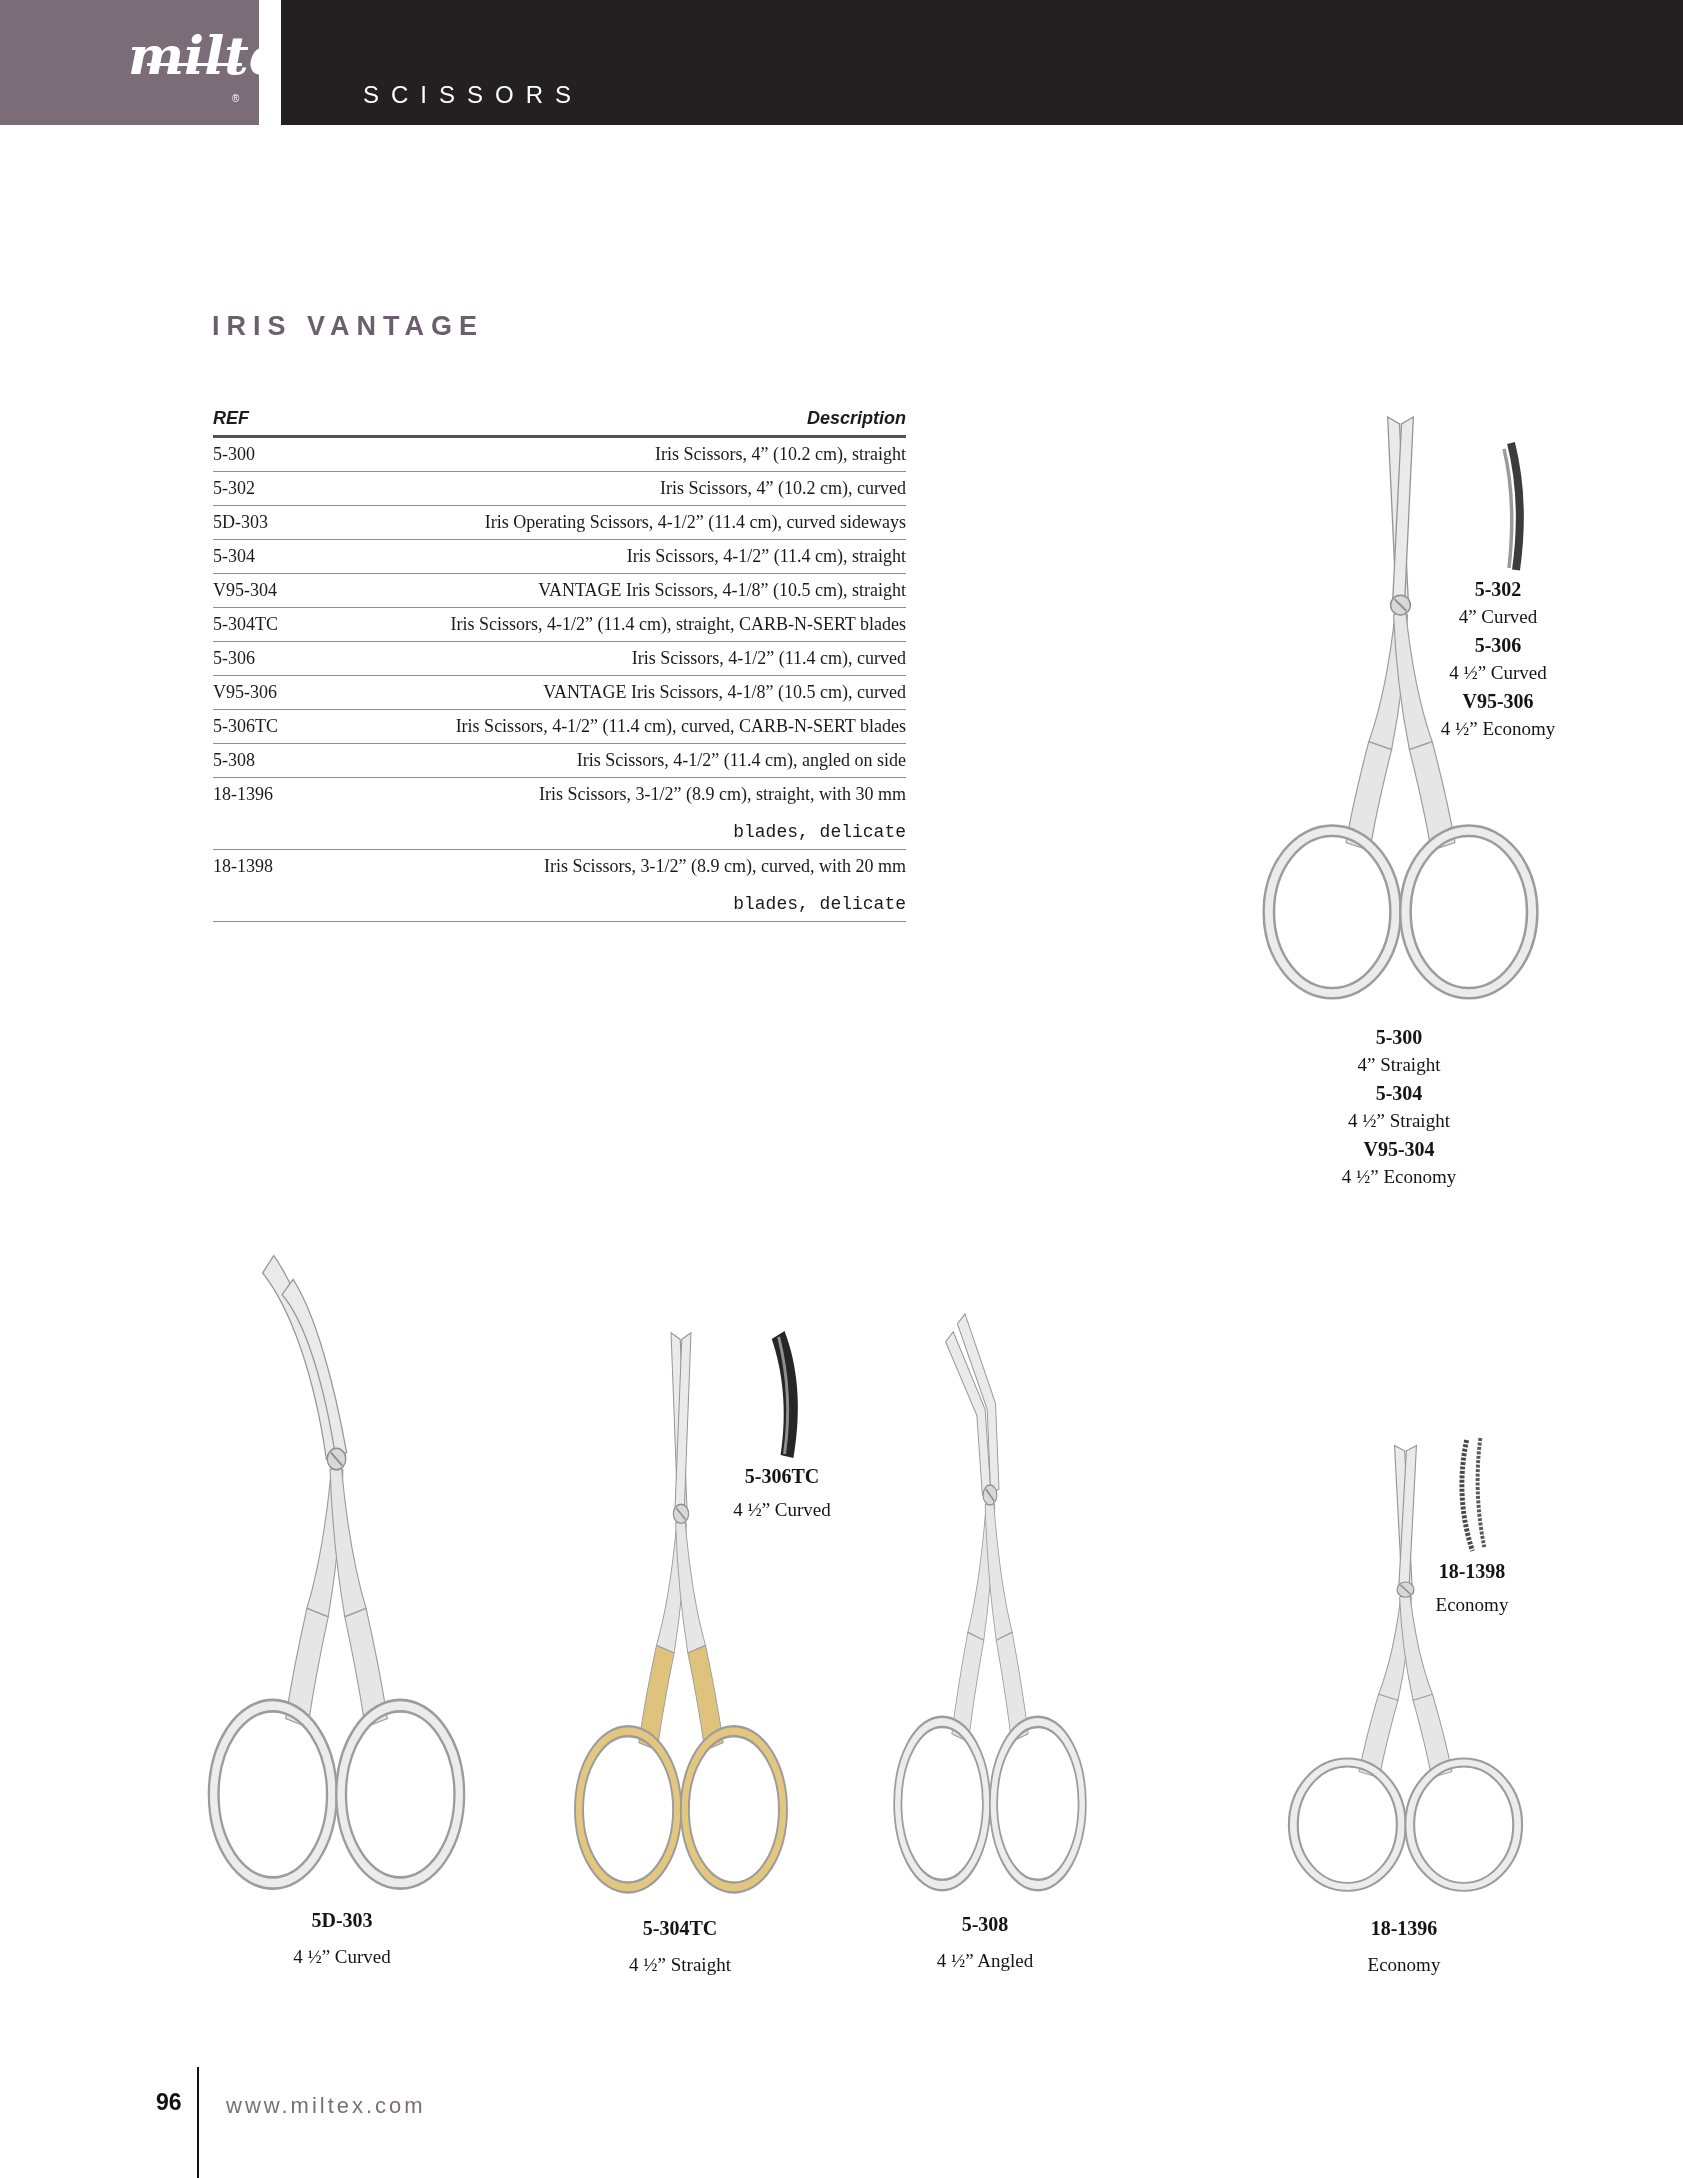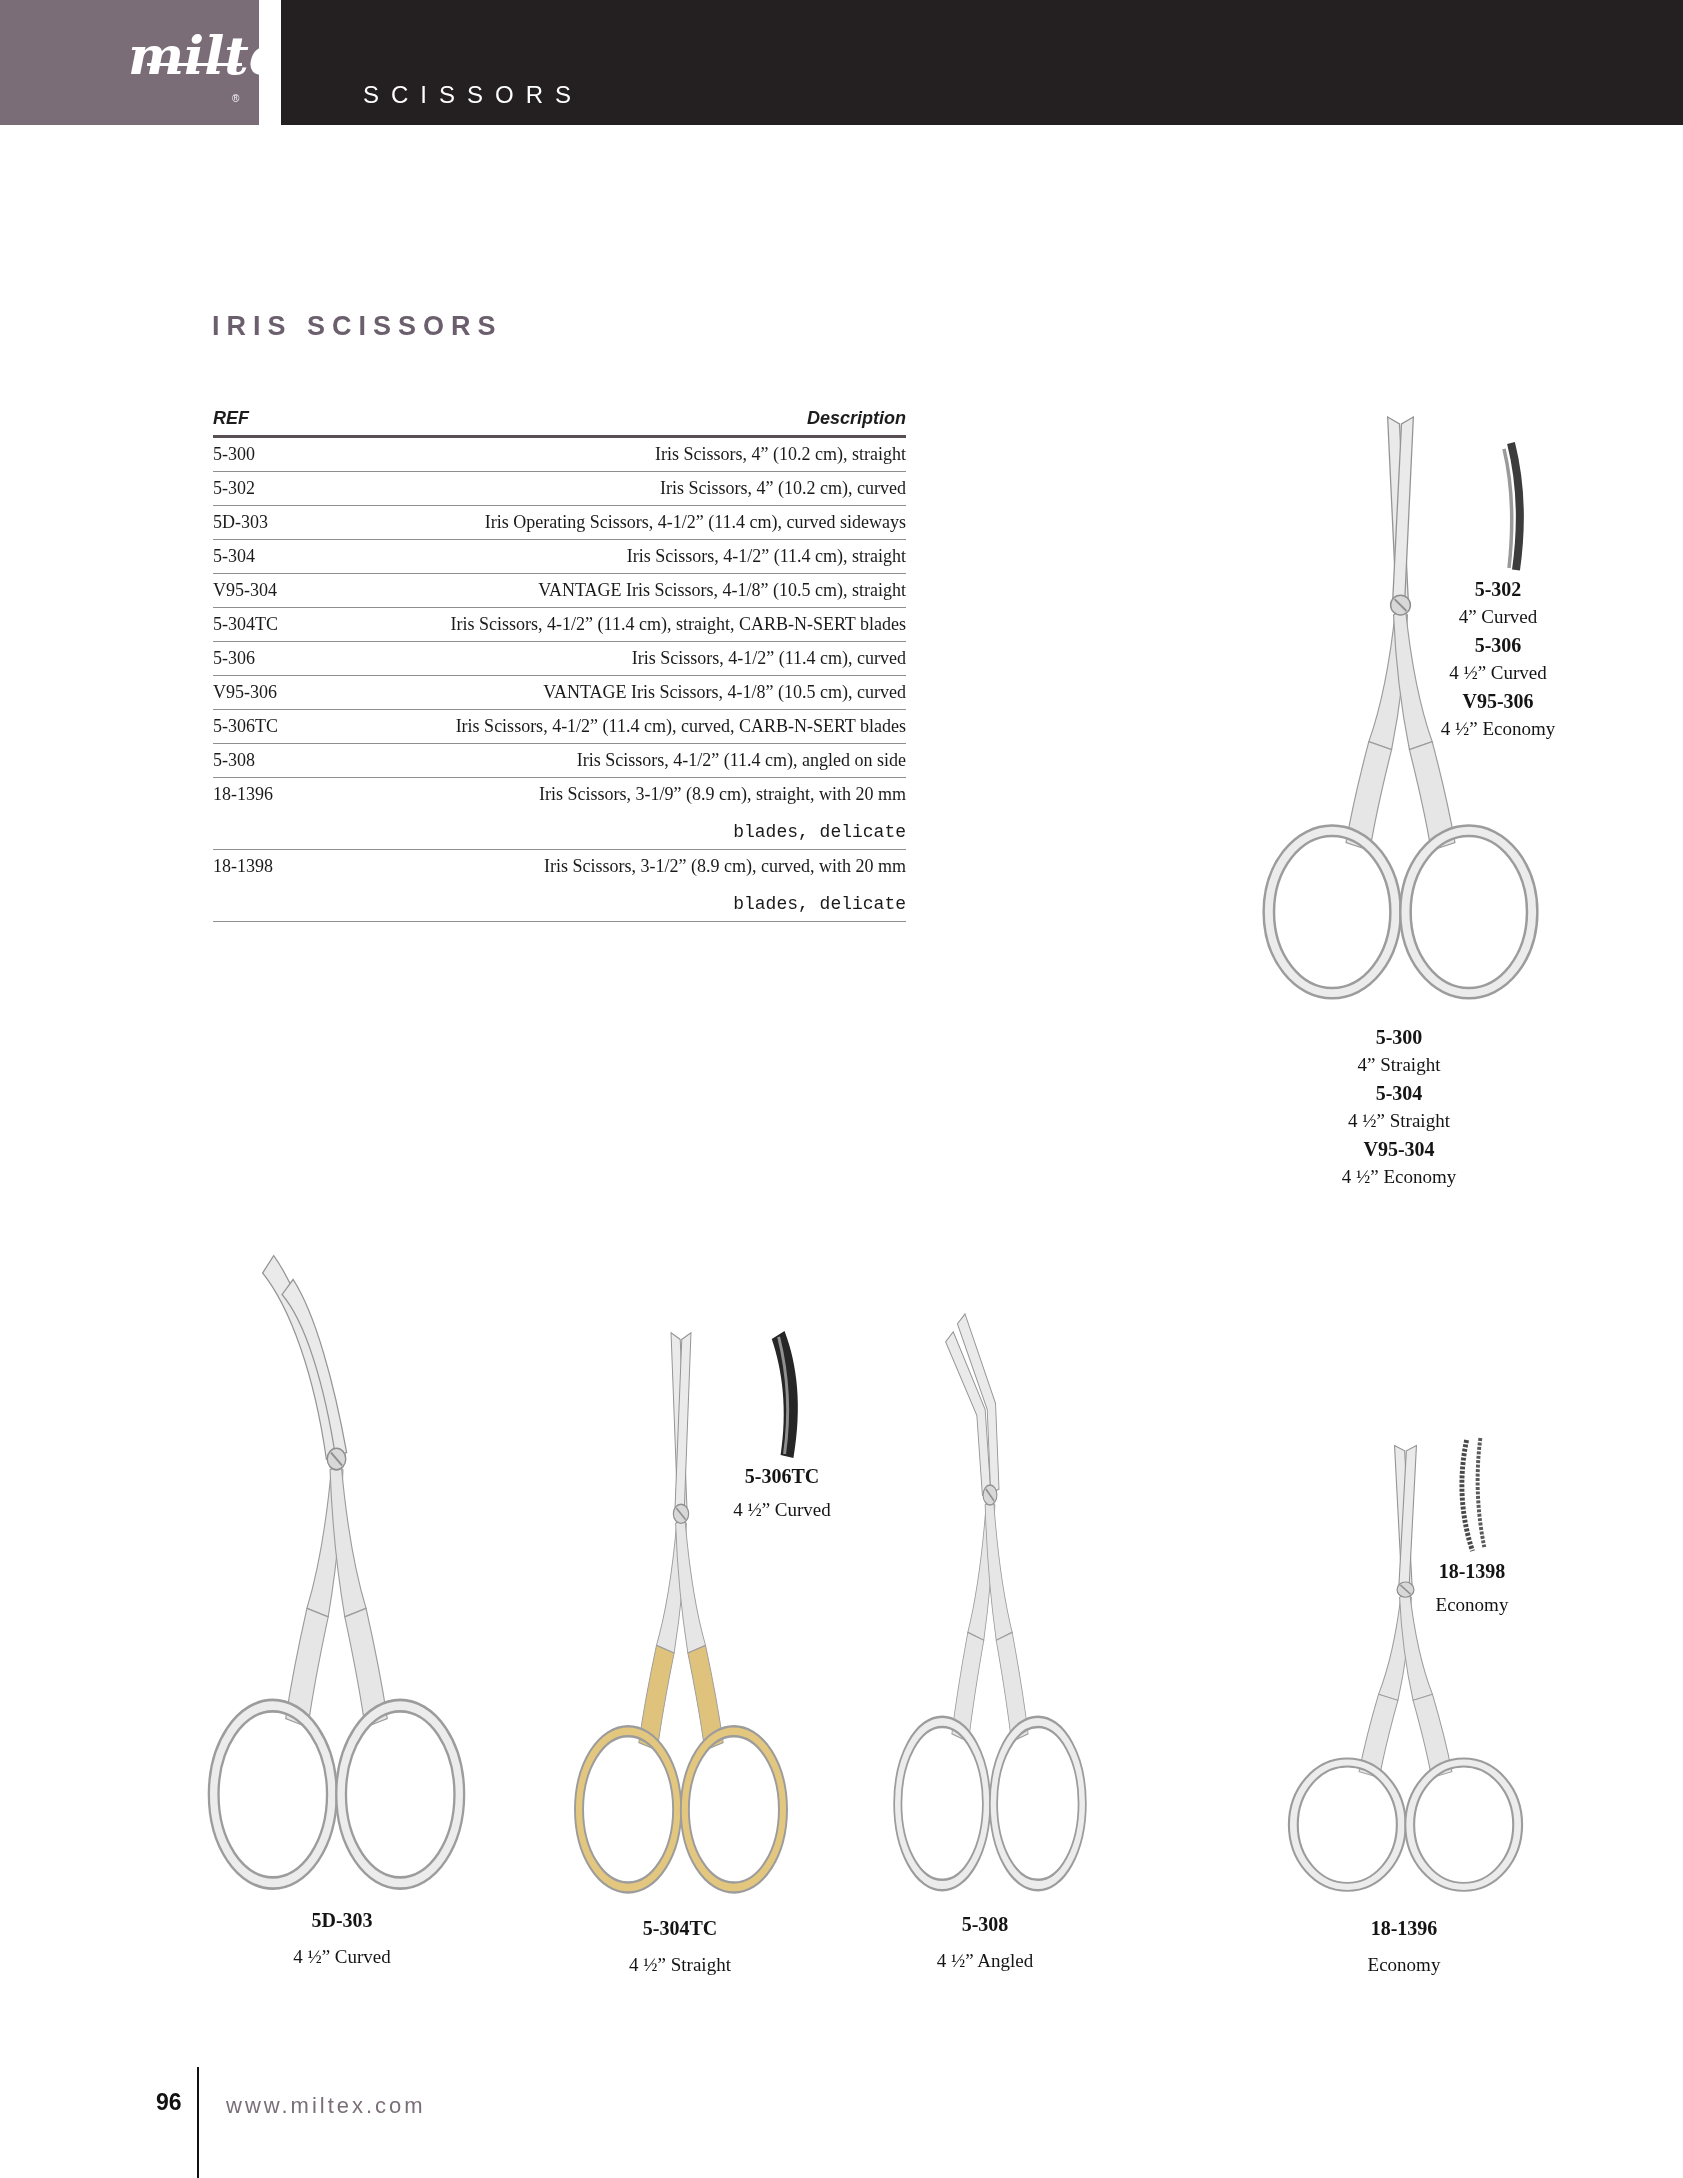--- a/index.html
+++ b/index.html
@@ -61,21 +61,21 @@
 
   <div class="logo-box">
     <span class="logo-script">miltex</span>
     <div class="logo-swash"></div>
     <span class="logo-reg">®</span>
   </div>
   <div class="header-bar">
     <span class="header-title">SCISSORS</span>
   </div>
 
-  <div class="section-title">IRIS SCISSORS</div>
+  <div class="section-title">IRIS VANTAGE</div>
 
   <div class="table">
     <div class="t-head">
       <div class="t-ref">REF</div>
       <div class="t-desc">Description</div>
     </div>
     <div>
 
         <div class="t-row">
           <div class="t-ref">5-300</div>
@@ -153,21 +153,21 @@
           <div class="t-ref">5-308</div>
           <div class="t-desc">
             <span class="d1">Iris Scissors, 4-1/2” (11.4 cm), angled on side</span>
             
           </div>
         </div>
 
         <div class="t-row">
           <div class="t-ref">18-1396</div>
           <div class="t-desc">
-            <span class="d1">Iris Scissors, 3-1/9” (8.9 cm), straight, with 20 mm</span>
+            <span class="d1">Iris Scissors, 3-1/2” (8.9 cm), straight, with 30 mm</span>
             <div class="d2">blades, delicate</div>
           </div>
         </div>
 
         <div class="t-row">
           <div class="t-ref">18-1398</div>
           <div class="t-desc">
             <span class="d1">Iris Scissors, 3-1/2” (8.9 cm), curved, with 20 mm</span>
             <div class="d2">blades, delicate</div>
           </div>

